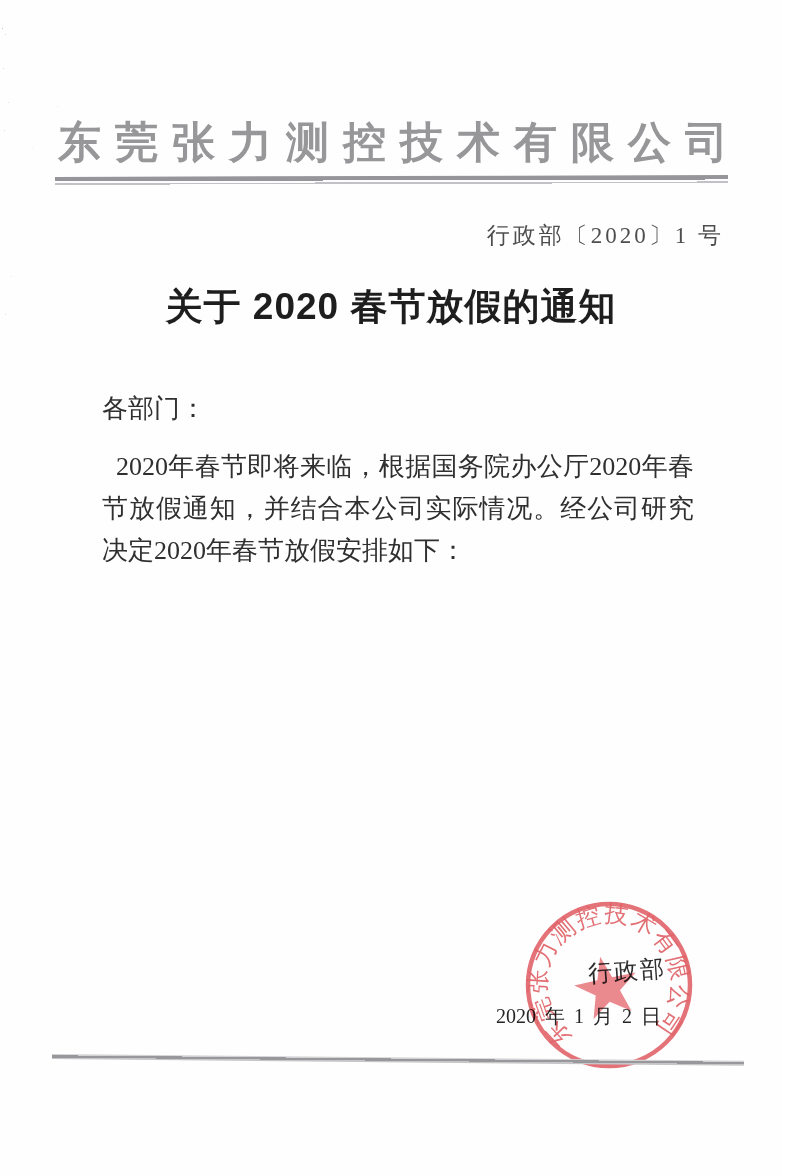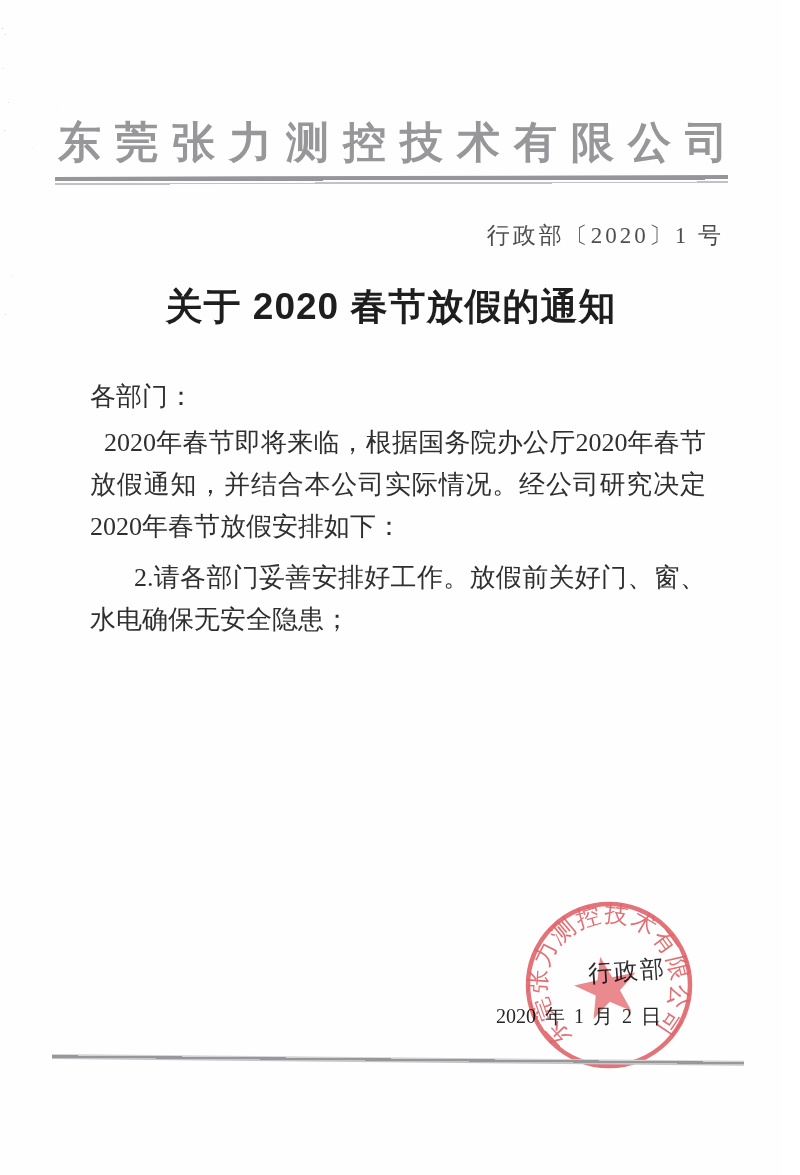--- a/index.html
+++ b/index.html
@@ -52,21 +52,21 @@
     letter-spacing:1px;
     color:#1e1e1e;
   }
   .body-text{
     position:absolute;top:372px;left:86px;right:72px;
     font-size:26px;
     line-height:42px;
     text-align:justify;
     color:#2f2f30;
   }
-  .body-text p{margin:4px;}
+  .body-text p{margin:16px;}
   .body-text .intro{text-indent:14px;}
   .body-text .item{text-indent:44px;margin-top:9px;}
   .body-text .closing{text-indent:40px;margin-top:46px;}
   .stamp{
     position:absolute;left:514px;top:890px;
     opacity:0.88;
   }
   .seal-text{
     font-family:"Liberation Serif", serif;
     font-size:24px;
@@ -106,21 +106,20 @@
 
   <div class="header-rule"></div>
 
   <div class="docnum">行政部〔2020〕1 号</div>
 
   <h2 class="title">关于 2020 春节放假的通知</h2>
 
   <main class="body-text">
     <p class="salutation">各部门：</p>
     <p class="intro">2020年春节即将来临，根据国务院办公厅2020年春节放假通知，并结合本公司实际情况。经公司研究决定2020年春节放假安排如下：</p>
-    <p class="item">2.请各部门妥善安排好工作。放假前关好门、窗、水电确保无安全隐患；</p>
   </main>
 
   <svg class="stamp" width="190" height="190" viewBox="0 0 190 190">
     <circle cx="95" cy="95" r="81" fill="none" stroke="#dd4f55" stroke-width="4.5" opacity="0.9"></circle>
     <defs>
       <path id="sealArc" d="M 58.9 146.6 A 63 63 0 1 1 131.1 146.6" fill="none"></path>
     </defs>
     <text class="seal-text" fill="#dc4e54" opacity="0.92">
       <textPath href="#sealArc" startOffset="0" textLength="308">东莞张力测控技术有限公司</textPath>
     </text>

